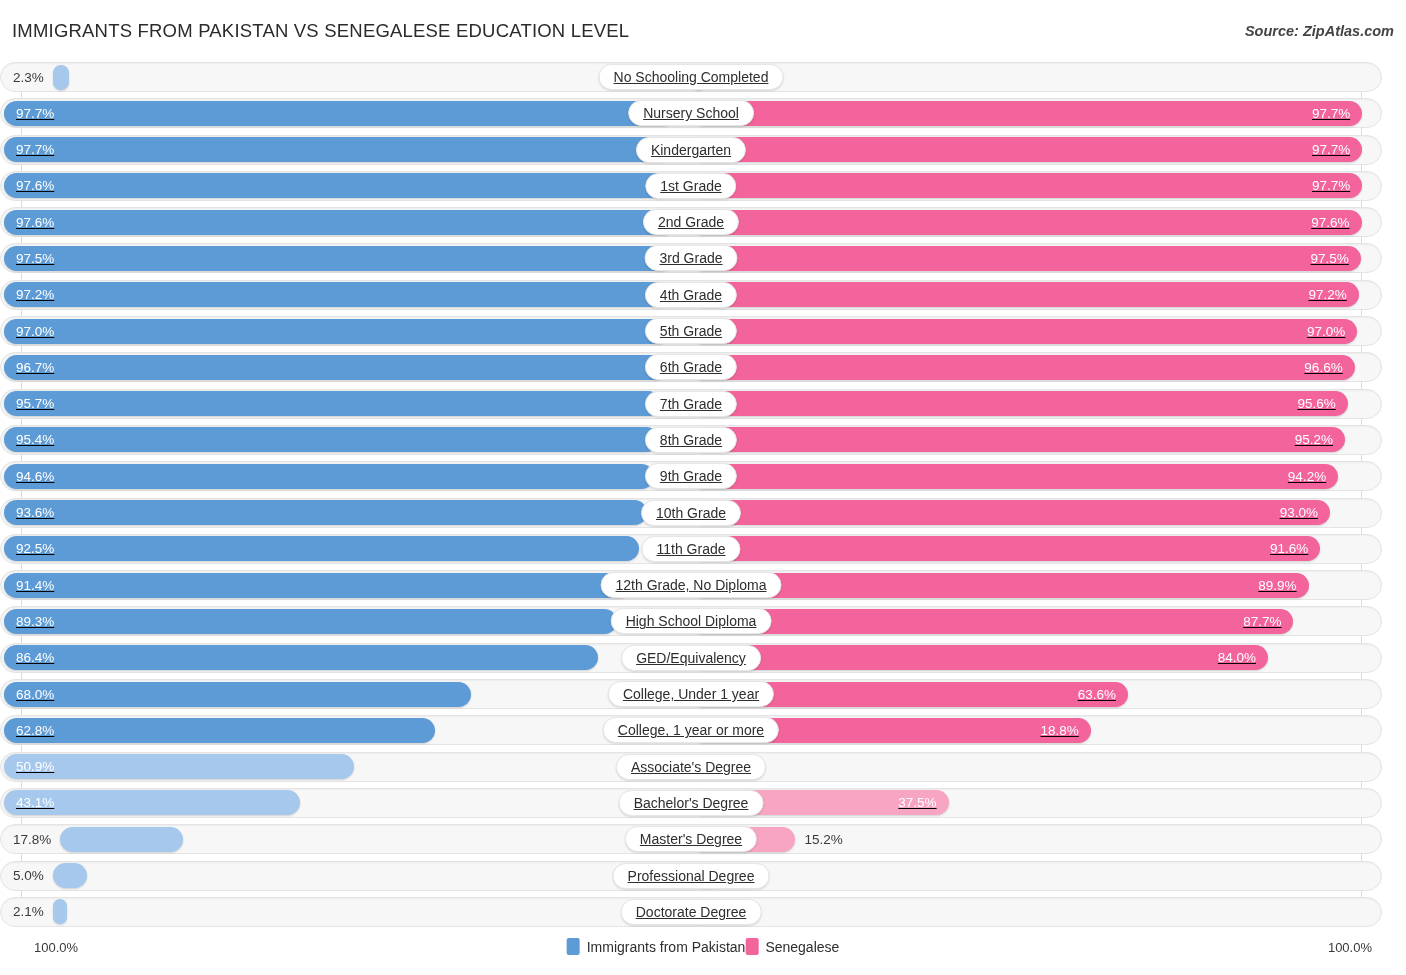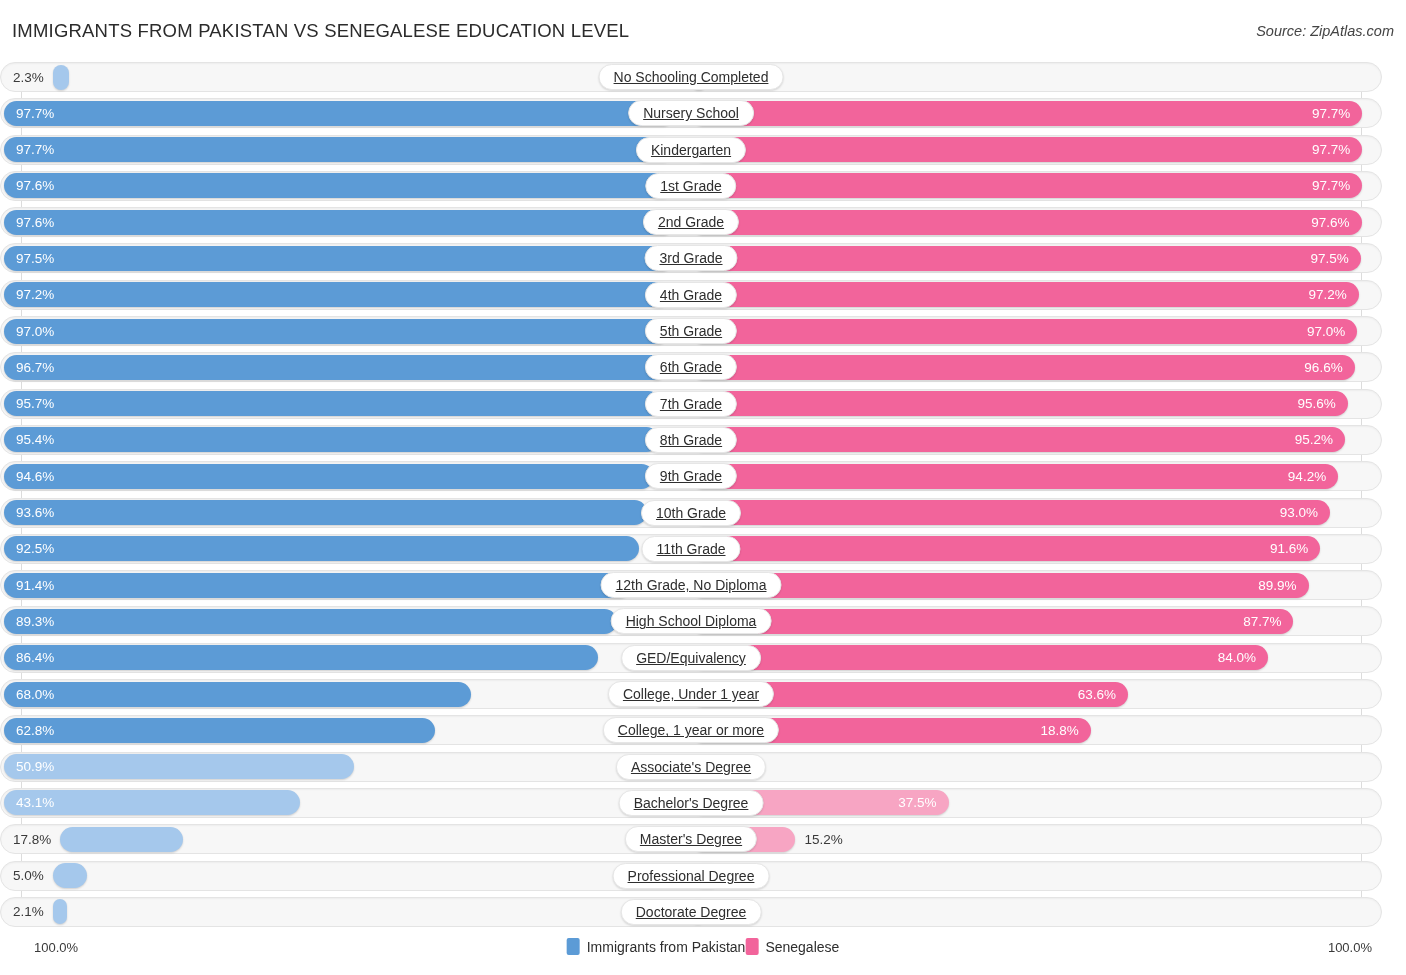--- a/index.html
+++ b/index.html
@@ -12,21 +12,21 @@
   .page { position: relative; width: 1406px; height: 975px; border-radius: 20px; }
 
   
   .chart-title {
     position: absolute; left: 12px; top: 20px;
     font-size: 18.5px; letter-spacing: .2px;
     color: #2b2b2b; white-space: nowrap;
   }
   .source-note {
     position: absolute; right: 12px; top: 23px;
-    font-size: 14.5px; font-style: italic; font-weight: normal;
+    font-size: 14.5px; font-style: italic; font-weight: bold;
     color: #444; white-space: nowrap;
   }
 
   
   .plot {
     position: absolute; left: 0; top: 62px;
     width: 1382px; height: 872px;
   }
   .gridline {
     position: absolute; top: 0; bottom: 8px;
@@ -58,20 +58,21 @@
   }
   .half.left  { left: 4px;  right: 50%; width: calc(50% - 4px); justify-content: flex-end; flex-direction: row-reverse; }
   .half.right { left: 50%;  width: calc(50% - 4px); justify-content: flex-start; }
 
   .bar {
     height: 25px;
     border-radius: 13px;
     display: flex; align-items: center;
     position: relative;
     box-shadow: 0 1px 2px rgba(0,0,0,.16);
+    text-decoration: underline;
   }
   .half.left .bar {
     justify-content: flex-start;
     padding-left: 12px;
     background: #5c9bd6;
   }
   .half.right .bar {
     justify-content: flex-end;
     padding-right: 12px;
     background: #f2649b;

